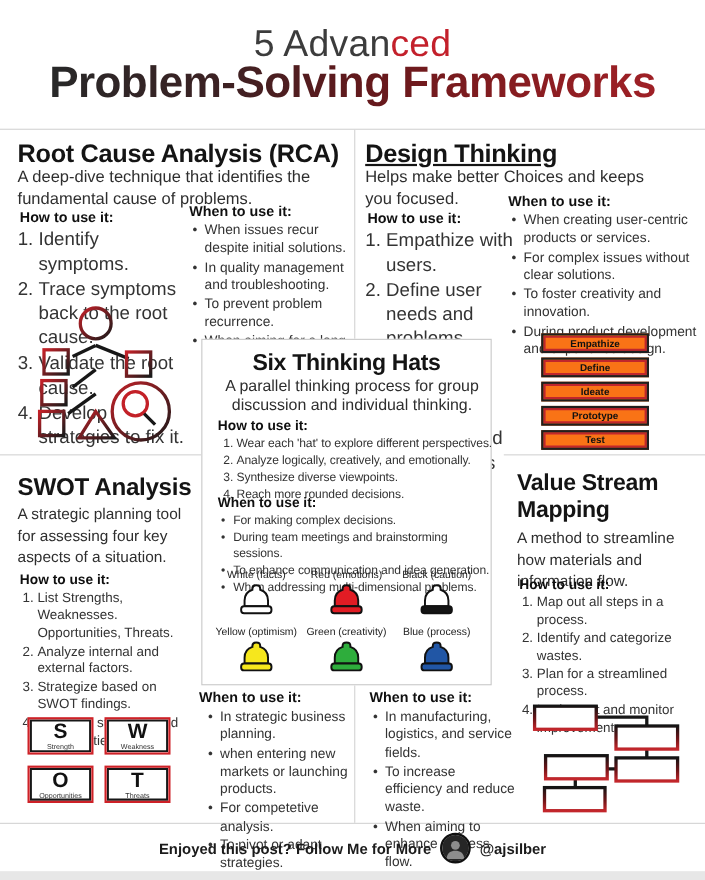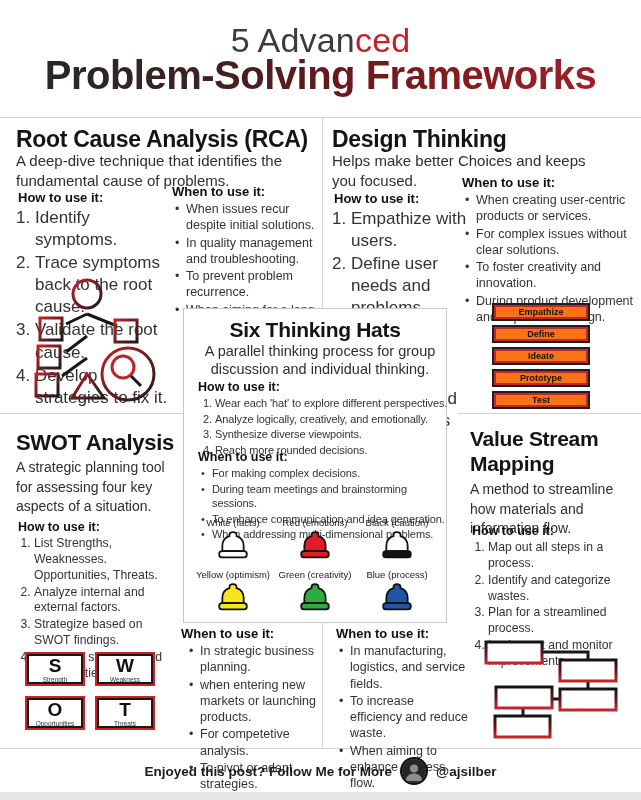--- a/index.html
+++ b/index.html
@@ -111,21 +111,21 @@
       <rect x="10" y="76" width="22" height="22" stroke="url(#rg)"></rect>
       <rect x="8" y="104" width="22" height="22" stroke="url(#rg)"></rect>
       <rect x="87" y="50" width="22" height="22" stroke="url(#rg)"></rect>
       <path d="M59,104 L44,128 L76,128 Z" stroke="url(#rg)"></path>
       <circle cx="100" cy="104" r="26" stroke="url(#rg)"></circle>
       <circle cx="95" cy="97" r="11" stroke="#c32128"></circle>
       <line x1="103" y1="106" x2="113" y2="116" stroke="#171717"></line>
     </g>
   </svg>
 
-  <div class="sec-h2" style="left:332px;top:126px;font-size:23px;">Design Thinking</div>
+  <div class="sec-h2" style="left:332px;top:126px;font-size:23px;text-decoration:underline;">Design Thinking</div>
   <div class="sec-desc" style="left:332px;top:151px;width:262px;font-size:15px;line-height:20px;">Helps make better Choices and keeps you focused.</div>
   <div class="use-block" style="left:334px;top:191px;width:135px;">
     <div class="use-label">How to use it:</div>
     <ol class="num-list">
       <li>Empathize with users.</li>
       <li>Define user needs and problems.</li>
       <li>Ideate to brainstorm solutions</li>
       <li>Prototype and test solutions</li>
     </ol>
   </div>

